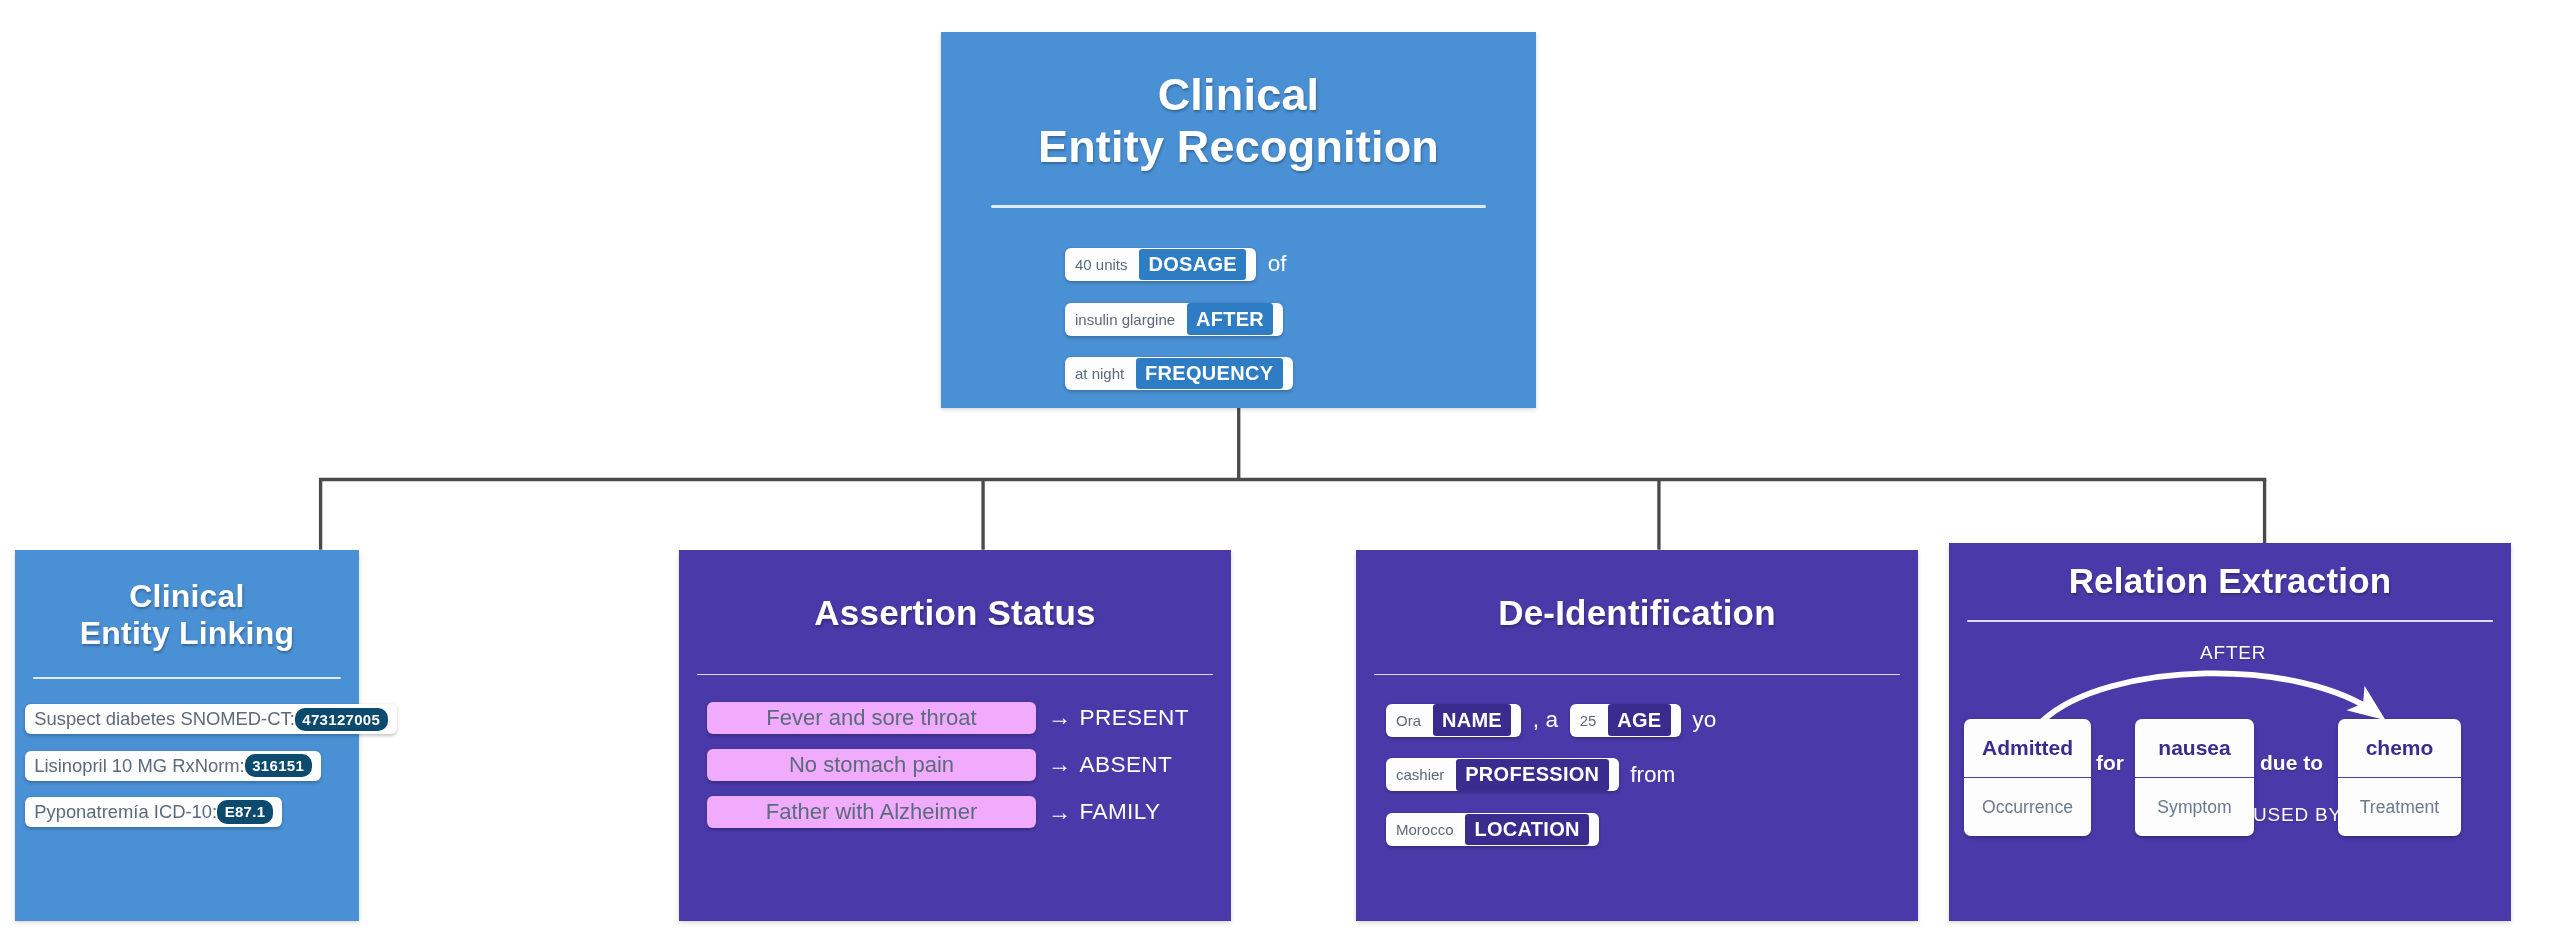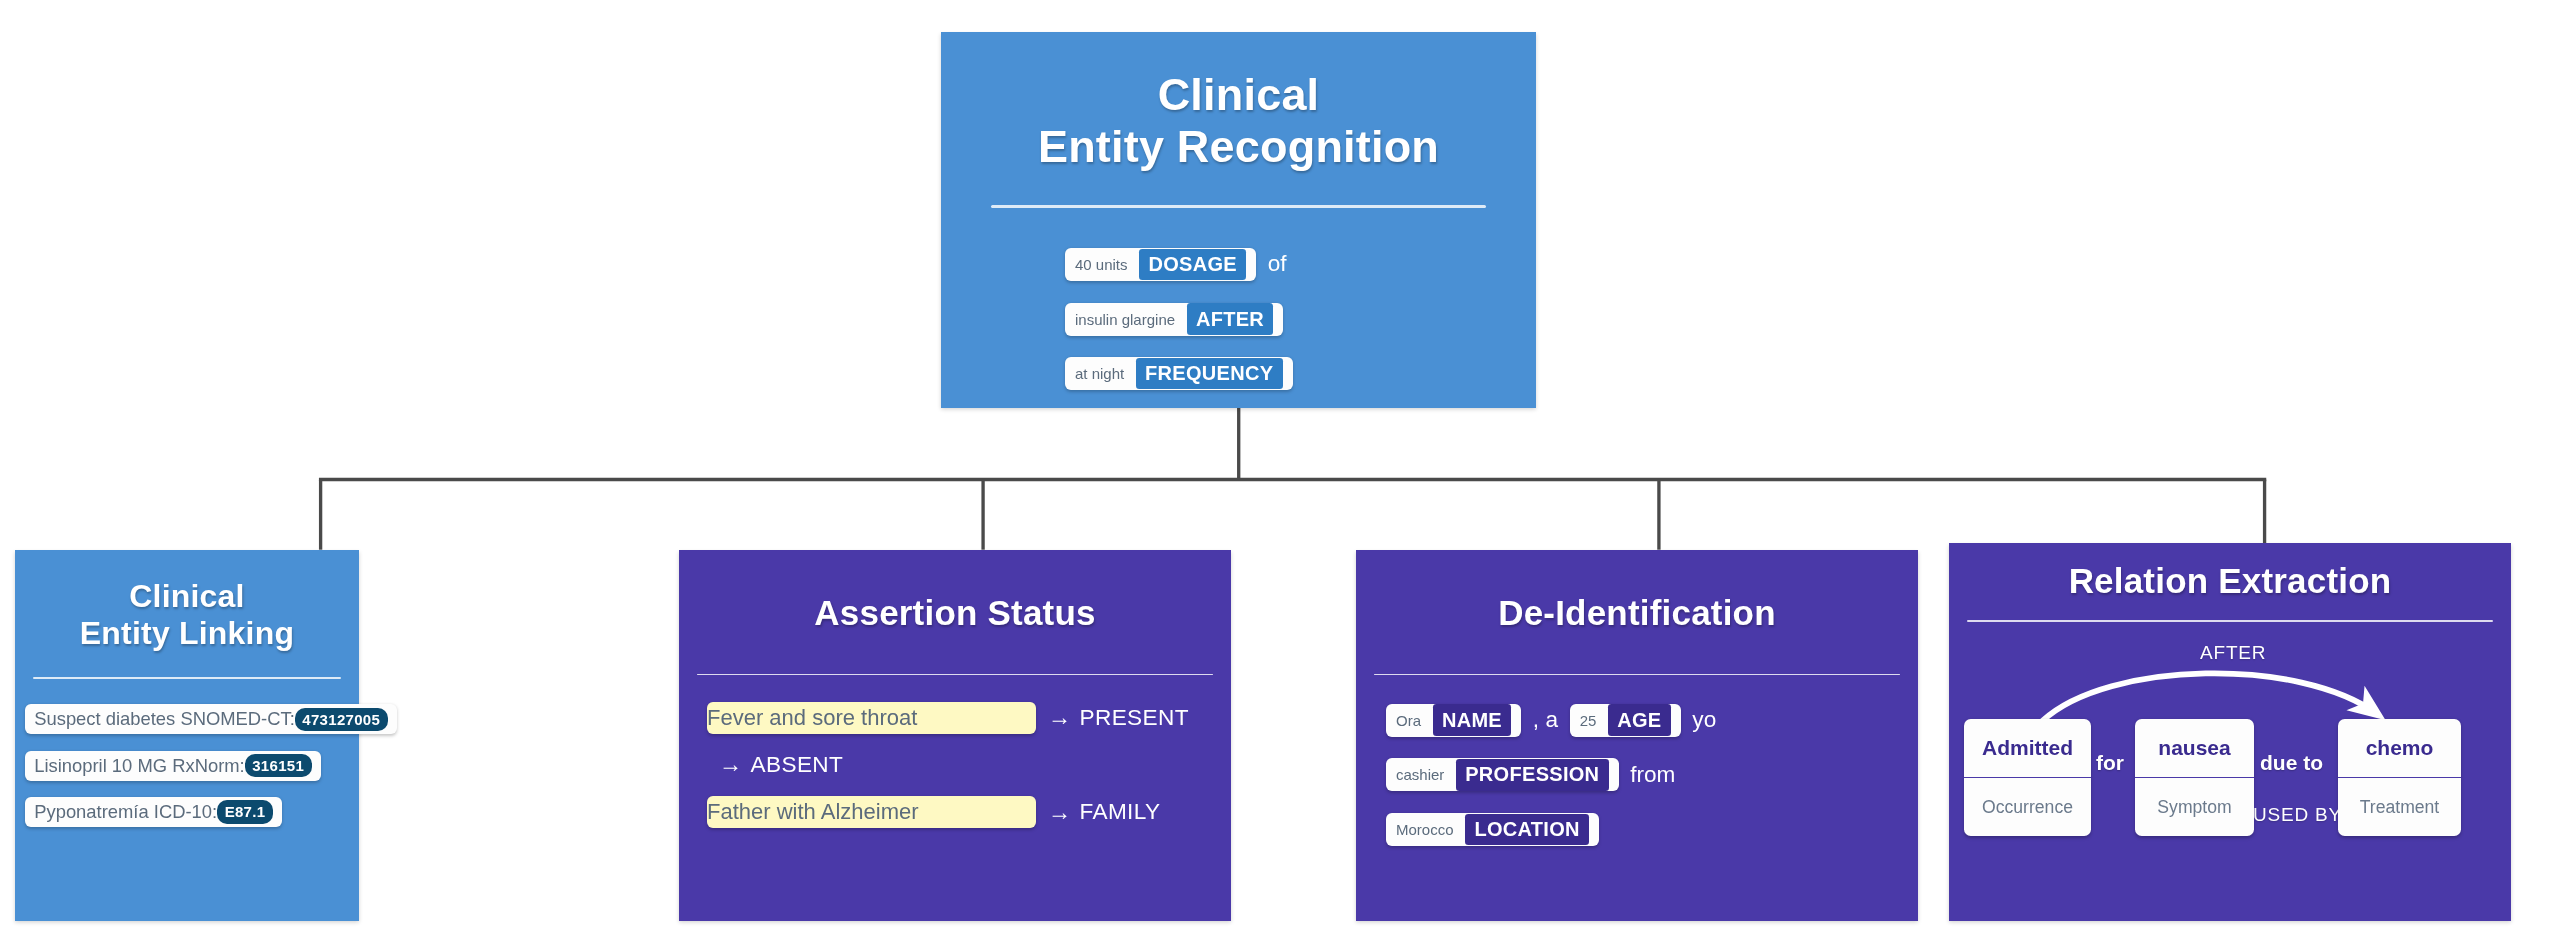--- a/index.html
+++ b/index.html
@@ -122,22 +122,22 @@
   }
   .link-label { color:#5b6b7c; font-size: 18.4px; white-space: nowrap; }
   .code-chip {
     background:#0c4a6e; color:#fff; font-weight:bold; font-size:15px;
     padding: 3.3px 7.5px; border-radius: 10px; letter-spacing:0.3px; white-space:nowrap;
   }
 
   
   .assert-row { display:flex; align-items:center; margin-bottom: 9.2px; height: 38px; }
   .assert-pill {
-    background:#fef9c3; border-radius:5.9px; box-shadow:0 1.7px 3.3px rgba(0,0,0,.22);
-    width: 329px; height: 32px; display:flex; align-items:center; justify-content:flex-start;
+    background:#f0abfc; border-radius:5.9px; box-shadow:0 1.7px 3.3px rgba(0,0,0,.22);
+    width: 329px; height: 32px; display:flex; align-items:center; justify-content:center;
     box-sizing: border-box;
   }
   .assert-text { color:#5b6b7c; font-size:22px; white-space:nowrap; }
   .assert-arrow { color:#fff; font-size:23.4px; margin: 0 8.4px 0 11.7px; }
   .assert-status { color:#fff; font-size:22.6px; letter-spacing:0.4px; white-space:nowrap; }
 
   
   #relation-stage {
     position: relative;
     width: 562px; height: 209px;
@@ -259,20 +259,23 @@
 
     <div class="assert-row">
       <span class="assert-pill">
         <span class="assert-text">Fever and sore throat</span>
       </span>
       <span class="assert-arrow">→</span>
       <span class="assert-status">PRESENT</span>
     </div>
 
     <div class="assert-row">
+      <span class="assert-pill">
+        <span class="assert-text">No stomach pain</span>
+      </span>
       <span class="assert-arrow">→</span>
       <span class="assert-status">ABSENT</span>
     </div>
 
     <div class="assert-row">
       <span class="assert-pill">
         <span class="assert-text">Father with Alzheimer</span>
       </span>
       <span class="assert-arrow">→</span>
       <span class="assert-status">FAMILY</span>

